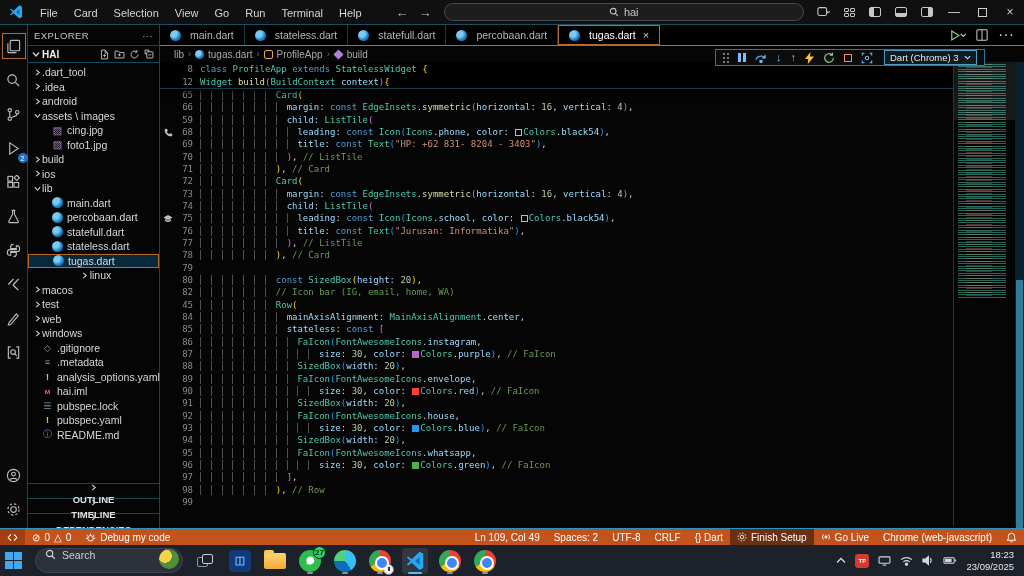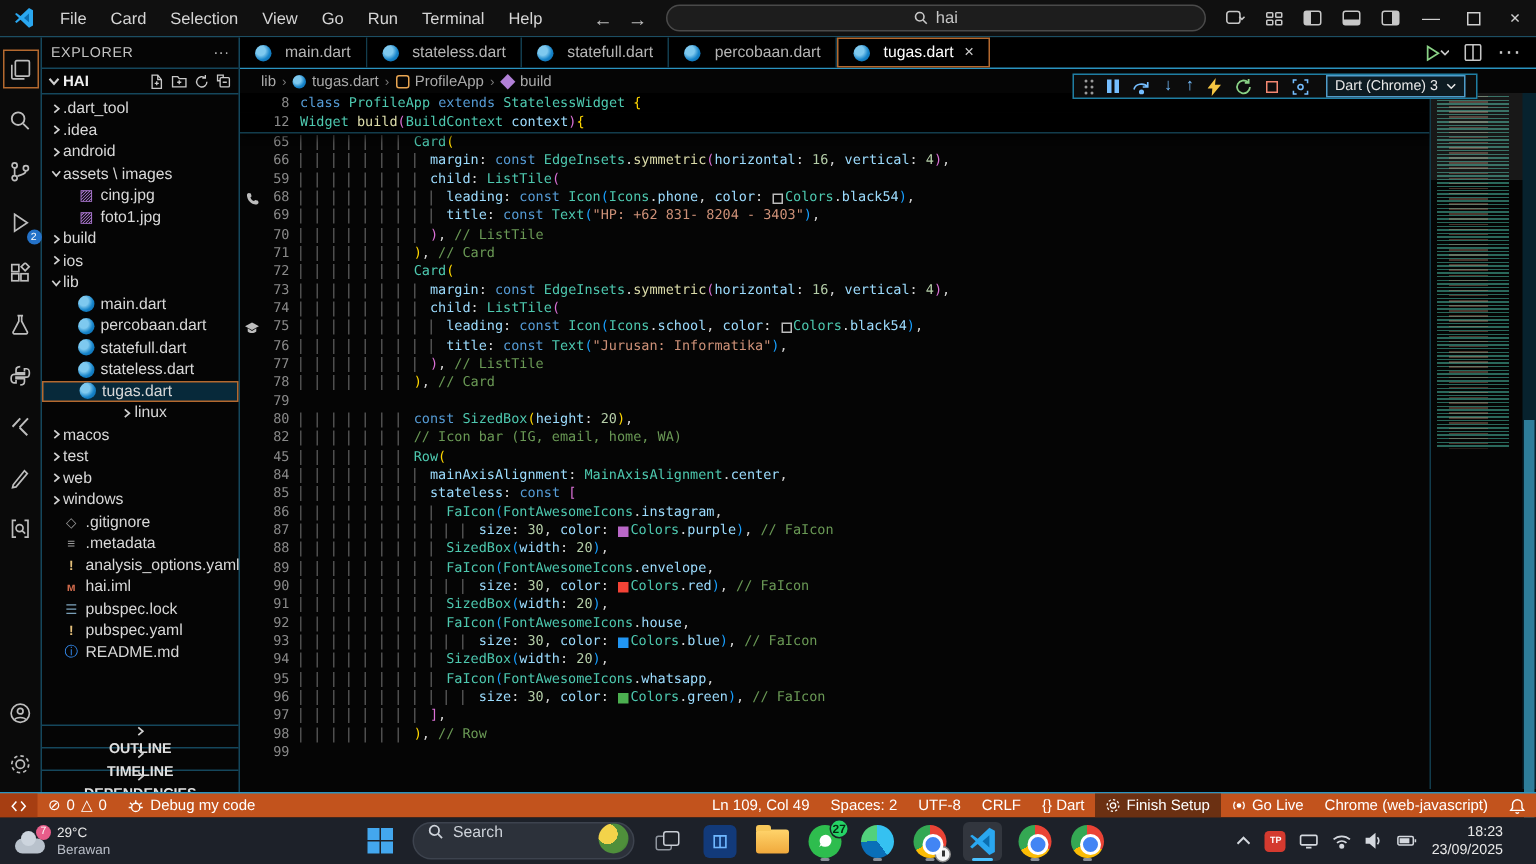--- a/index.html
+++ b/index.html
@@ -160,21 +160,21 @@
     border:1px solid #1d2129; color:#042b10; font-size:8px; display:flex; align-items:center; justify-content:center; font-weight:bold; }
   .edge { width:22px; height:22px; border-radius:50%; background:conic-gradient(#35c1f1 0 40%, #0a6fb8 40% 75%, #52d17c 75% 100%); }
   .chrome { position:relative; width:22px; height:22px; border-radius:50%;
     background:conic-gradient(#ea4335 0 33%, #fbbc05 33% 66%, #34a853 66% 100%); }
   .chrome::after { content:""; position:absolute; left:6px; top:6px; width:10px; height:10px; border-radius:50%;
     background:#4285f4; border:2px solid #fff; }
   .chrome .clock { position:absolute; right:-3px; bottom:-3px; width:11px; height:11px; border-radius:50%;
     background:#f5f5f5; border:1px solid #888; }
   .chrome .clock::after { content:""; position:absolute; left:4px; top:2px; width:1.5px; height:4px; background:#333; }
   .vsc { width:22px; height:22px; }
-  #tb-tray { margin-left:auto; display:flex; align-items:center; gap:9px; padding-right:22px; }
+  #tb-tray { margin-left:auto; display:flex; align-items:center; gap:9px; padding-right:10px; }
   .tray-ico { color:#d4d8de; display:flex; align-items:center; }
   .redapp { width:14px; height:14px; background:#d43a2f; border-radius:3px; color:#fff; font-size:6px; display:flex; align-items:center; justify-content:center; font-weight:bold; }
   #clock { text-align:right; color:#e8e8e8; font-size:9.5px; line-height:1.25; }
 
   svg { display:block; }
 </style>
 </head>
 <body>
 
 <div id="root">
@@ -888,30 +888,20 @@
         </div>
         <div class="st-item">
           <svg width="11" height="11" viewBox="0 0 14 14" fill="none" stroke="#fff" stroke-width="1.2">
             <path d="M7 1.5 a4 4 0 0 1 4 4 v3 l1.5 2 h-11 L3 8.5 v-3 a4 4 0 0 1 4-4 Z M5.7 12 a1.4 1.4 0 0 0 2.6 0"></path>
           </svg>
         </div>
       </div>
   </div>
 
   <div id="taskbar">
-    <div id="weather">
-      <span class="wicon">
-          <span class="cloud"></span>
-          <span class="badge">7</span>
-        </span>
-      <span class="wtxt">
-        <div>29°C</div>
-        <div class="cond">Berawan</div>
-      </span>
-    </div>
     <div id="tb-center">
       <div class="tk-btn">
           <span class="winlogo">
             <i></i>
             <i></i>
             <i></i>
             <i></i>
           </span>
         </div>
       <div id="tk-search">

